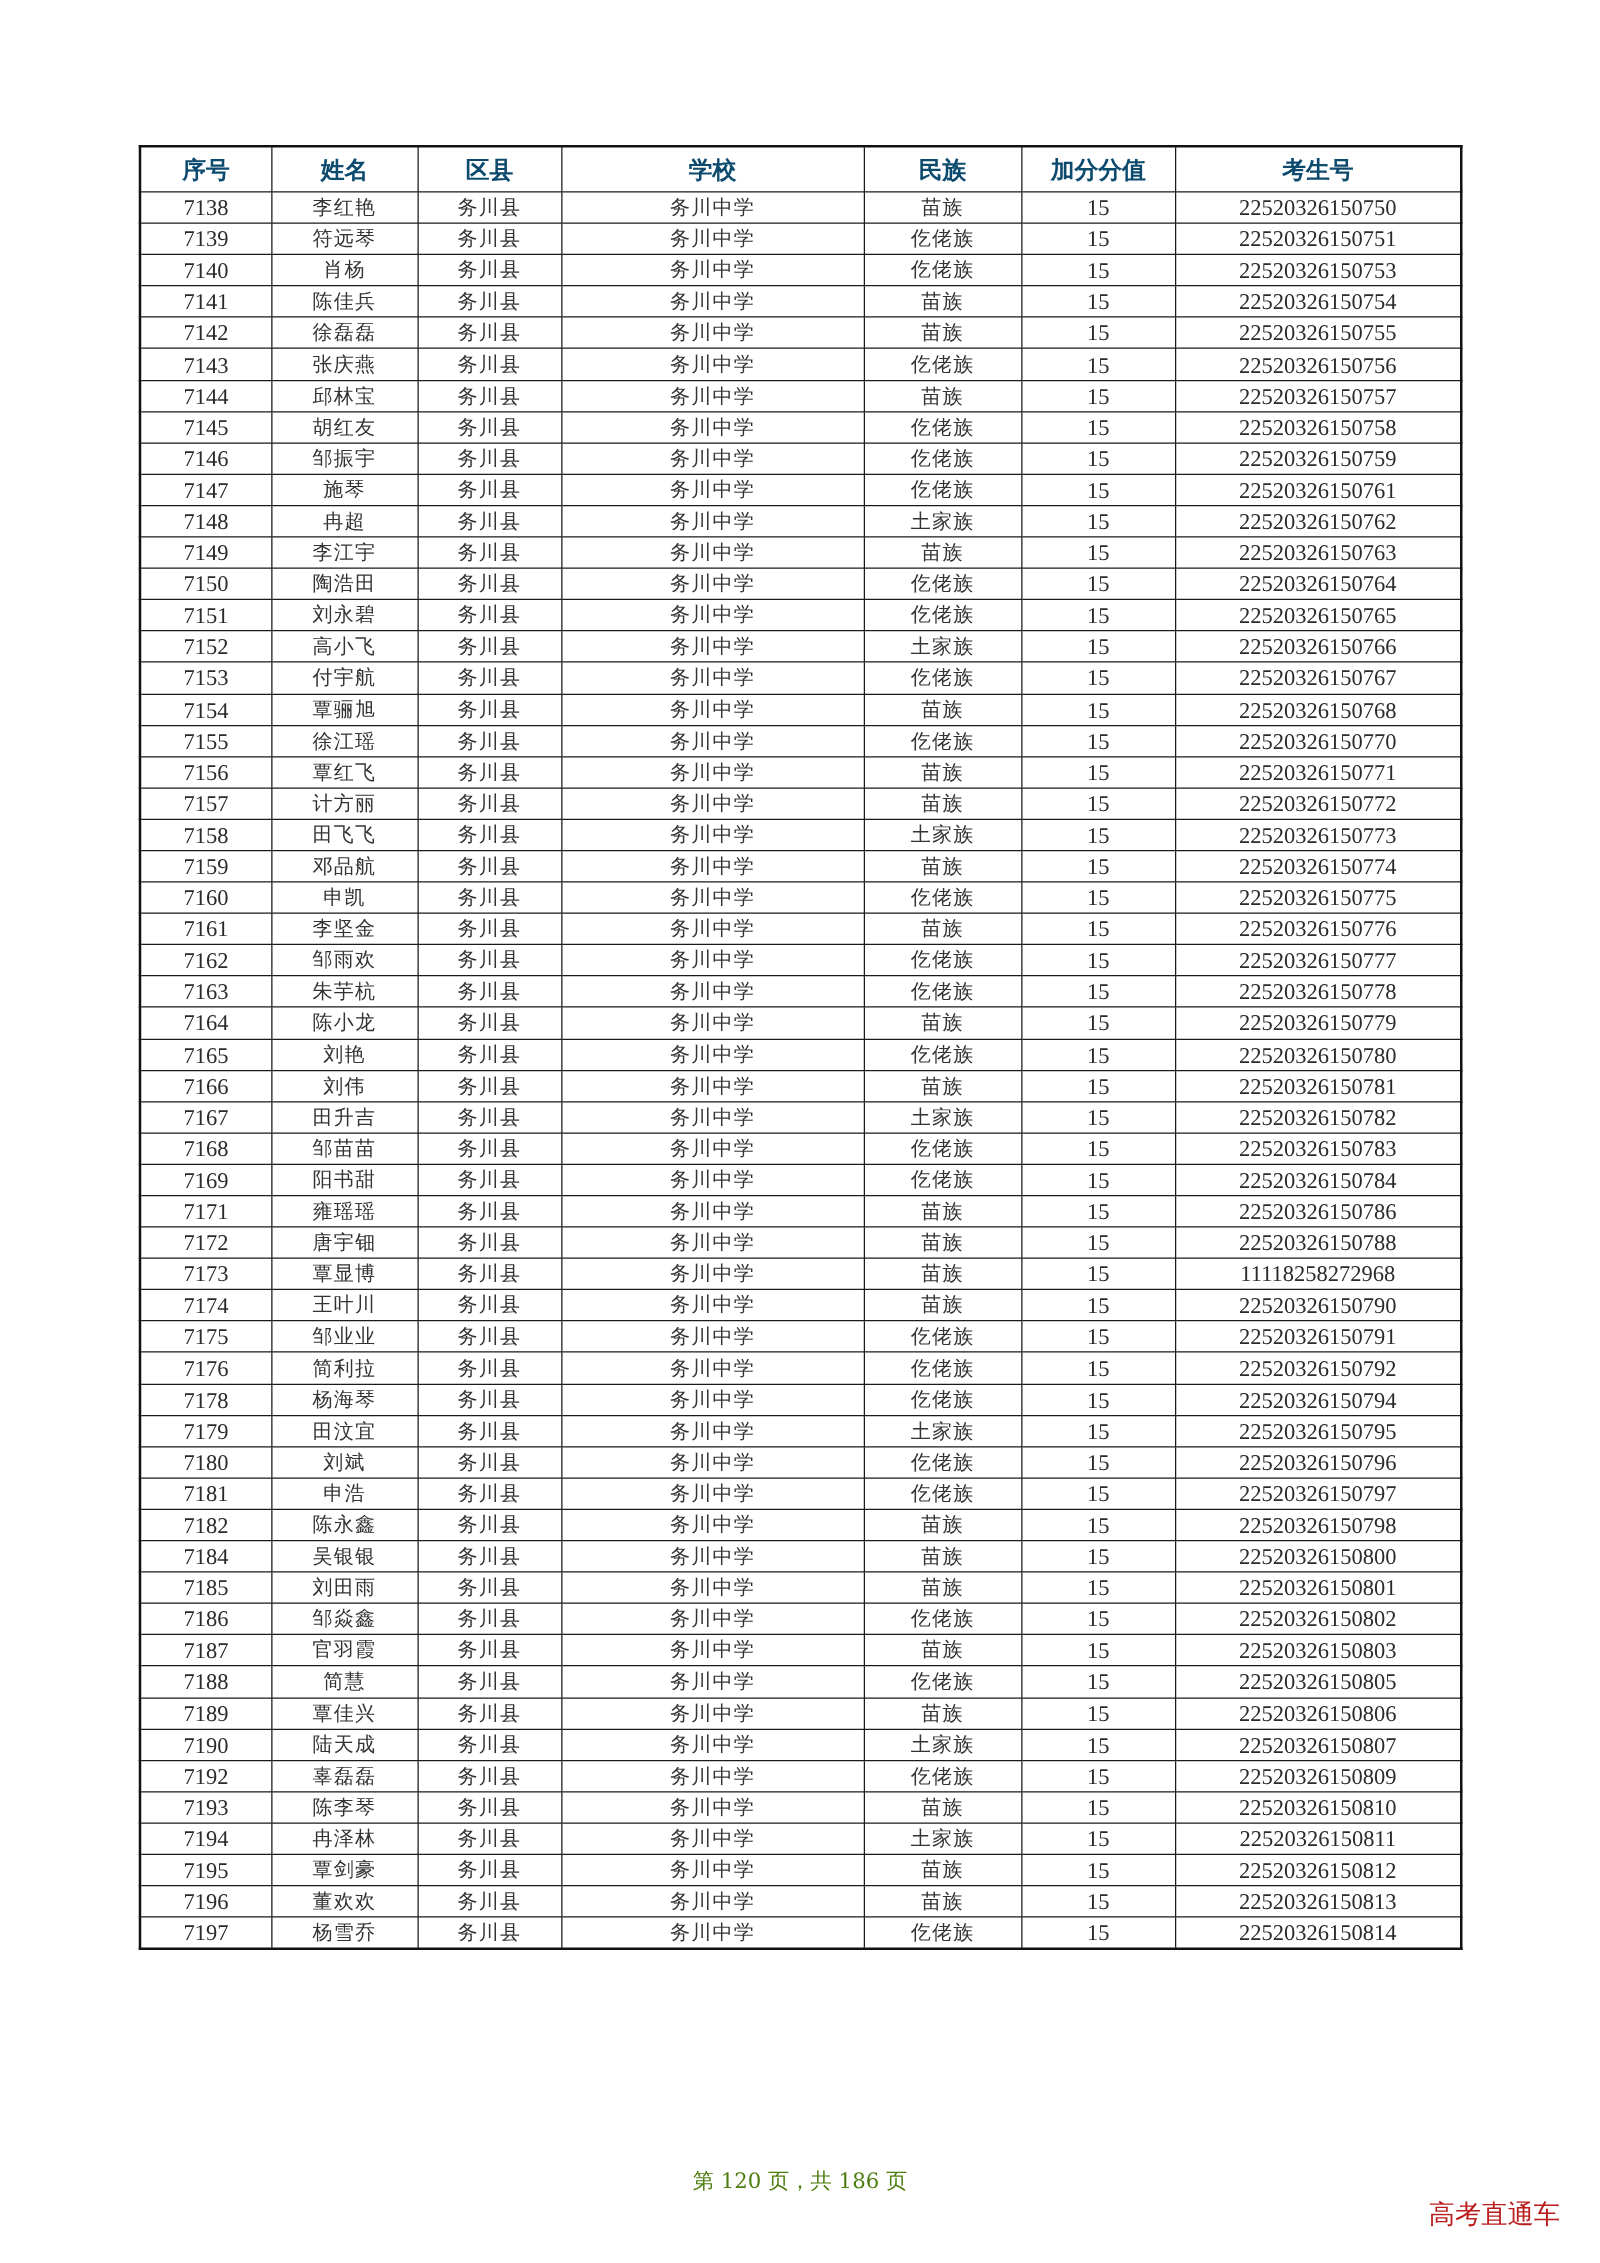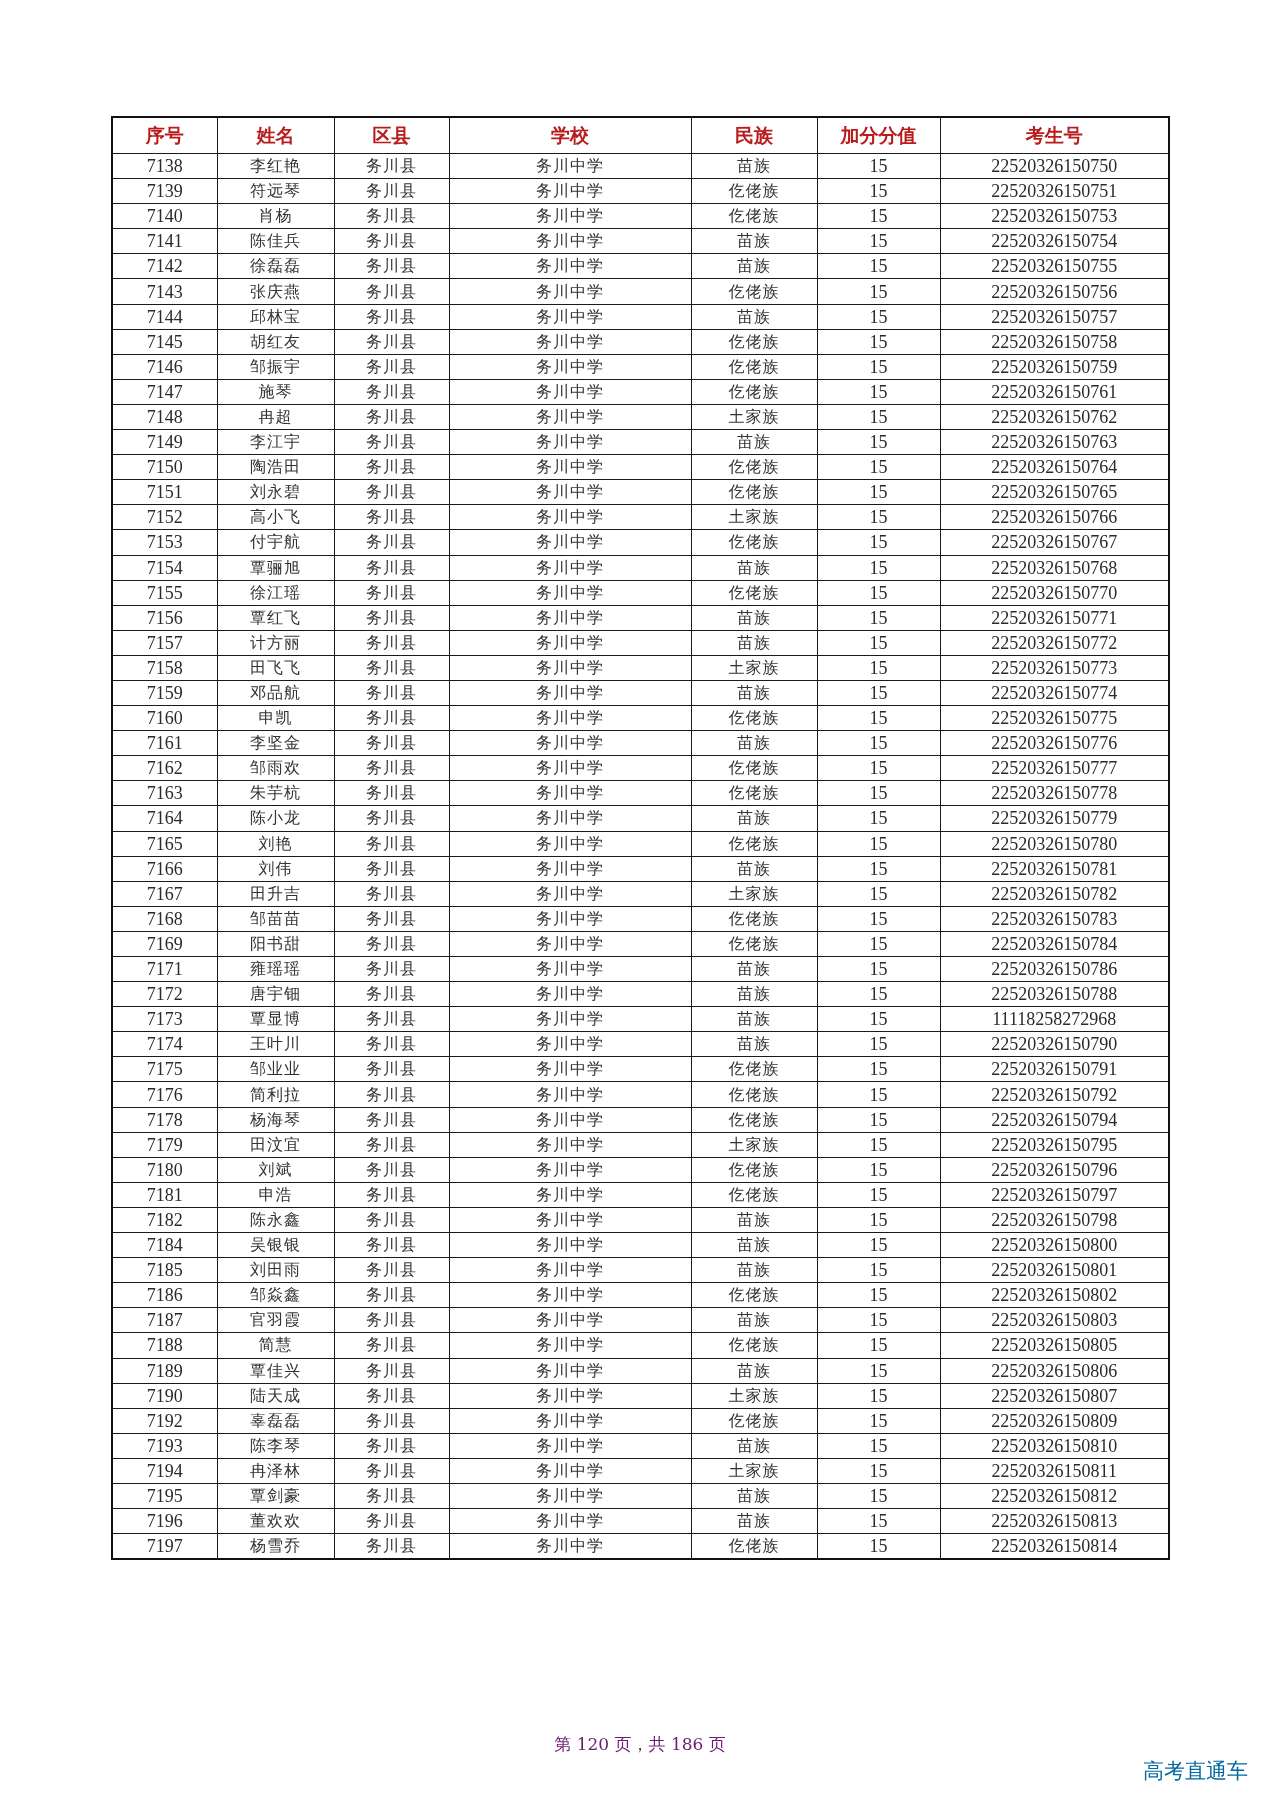--- a/index.html
+++ b/index.html
@@ -21,41 +21,41 @@
     text-align: center;
     padding: 0;
     overflow: hidden;
     white-space: nowrap;
   }
   table.roster th {
     height: 35px;
     font-family: "DejaVu Sans", "Liberation Sans", sans-serif;
     font-weight: bold;
     font-size: 19px;
-    color: #b91c1c;
+    color: #0c4a6e;
     margin-top: 24px;
   }
   table.roster td {
     height: 24.1px;
     font-size: 17px;
     line-height: 22px;
     color: #2a2a2a;
   }
   table.roster td.num { font-family: "Liberation Serif", "DejaVu Serif", serif; font-size: 18px; }
   table.roster td.cjk { font-family: "DejaVu Sans", "Liberation Sans", sans-serif; font-size: 16px; letter-spacing: 1px; color: #333; }
   .footer-page {
     position: absolute; left: 0; width: 1280px; top: 1733px;
     text-align: center;
     font-family: "DejaVu Serif", "Liberation Serif", serif;
-    font-size: 17px; color: #701a75;
+    font-size: 17px; color: #4d7c0f;
   }
   .watermark {
     position: absolute; left: 1143px; top: 1757px;
     font-family: Liberation Sans, sans-serif;
-    font-size: 21px; color: #0369a1;
+    font-size: 21px; color: #b91c1c;
   }
 </style>
 </head>
 <body>
 
 <div class="page">
   <table class="roster">
     <colgroup>
       <col style="width:105px">
       <col style="width:117px">

